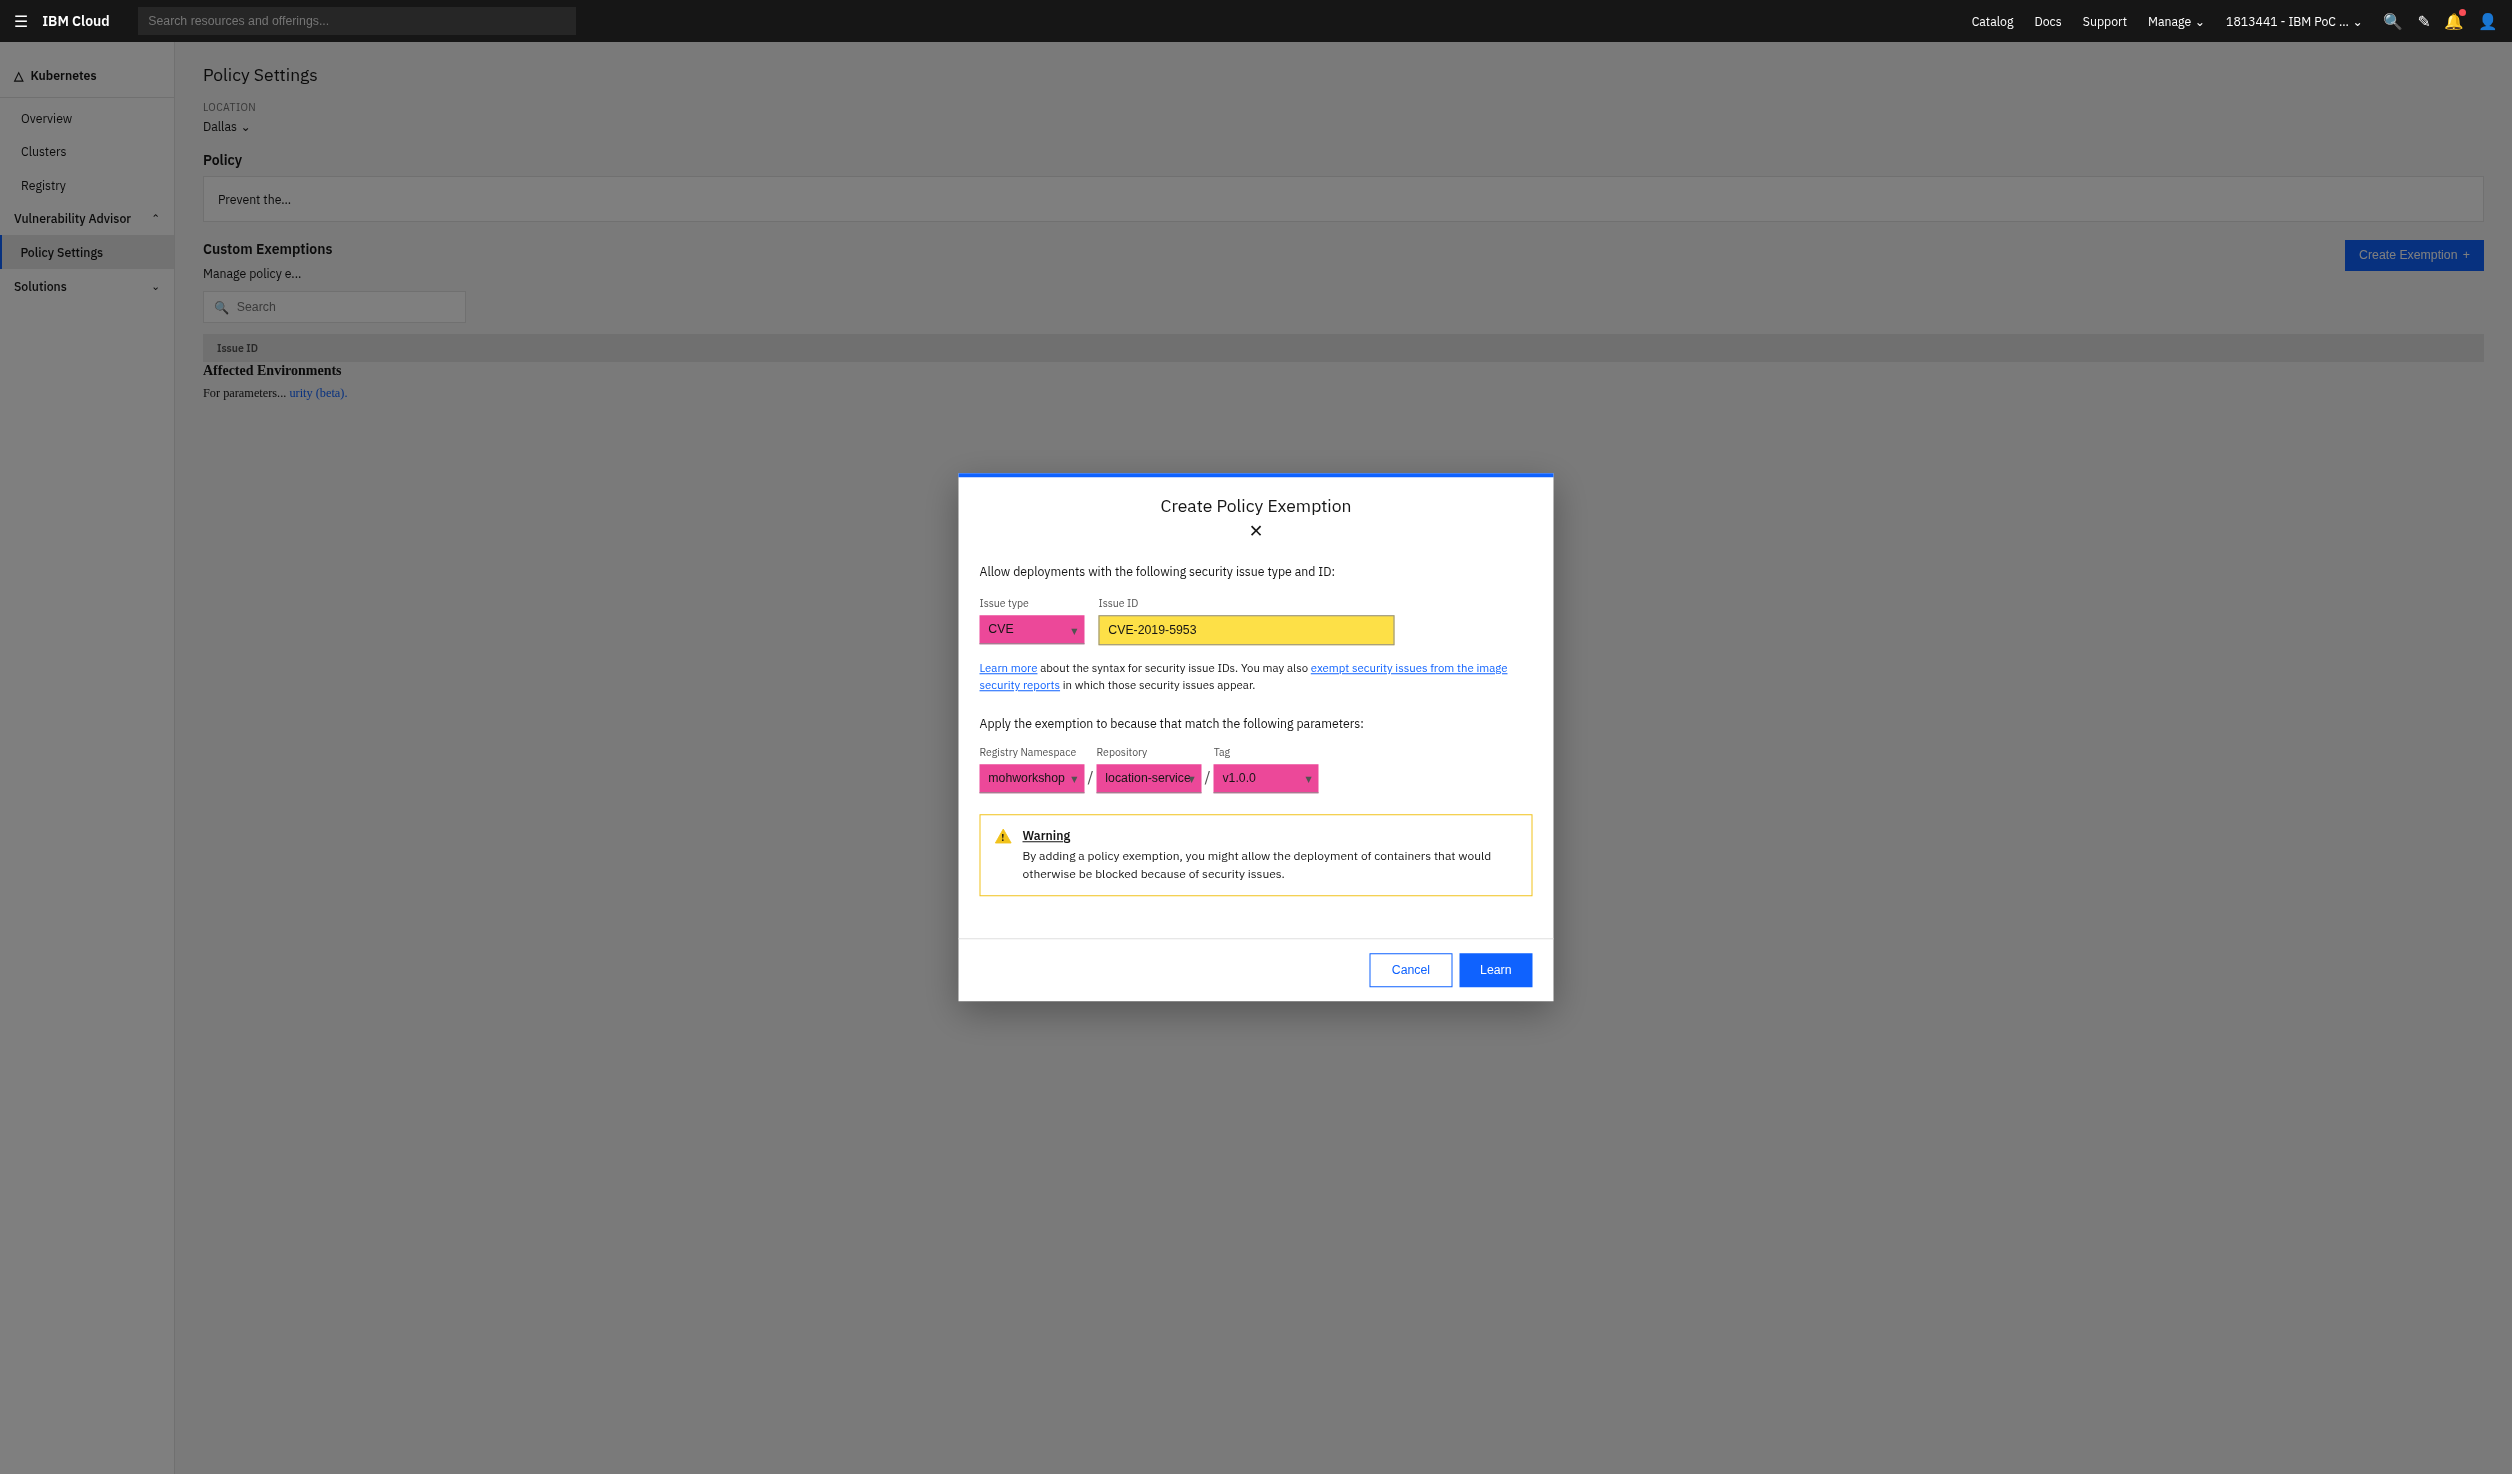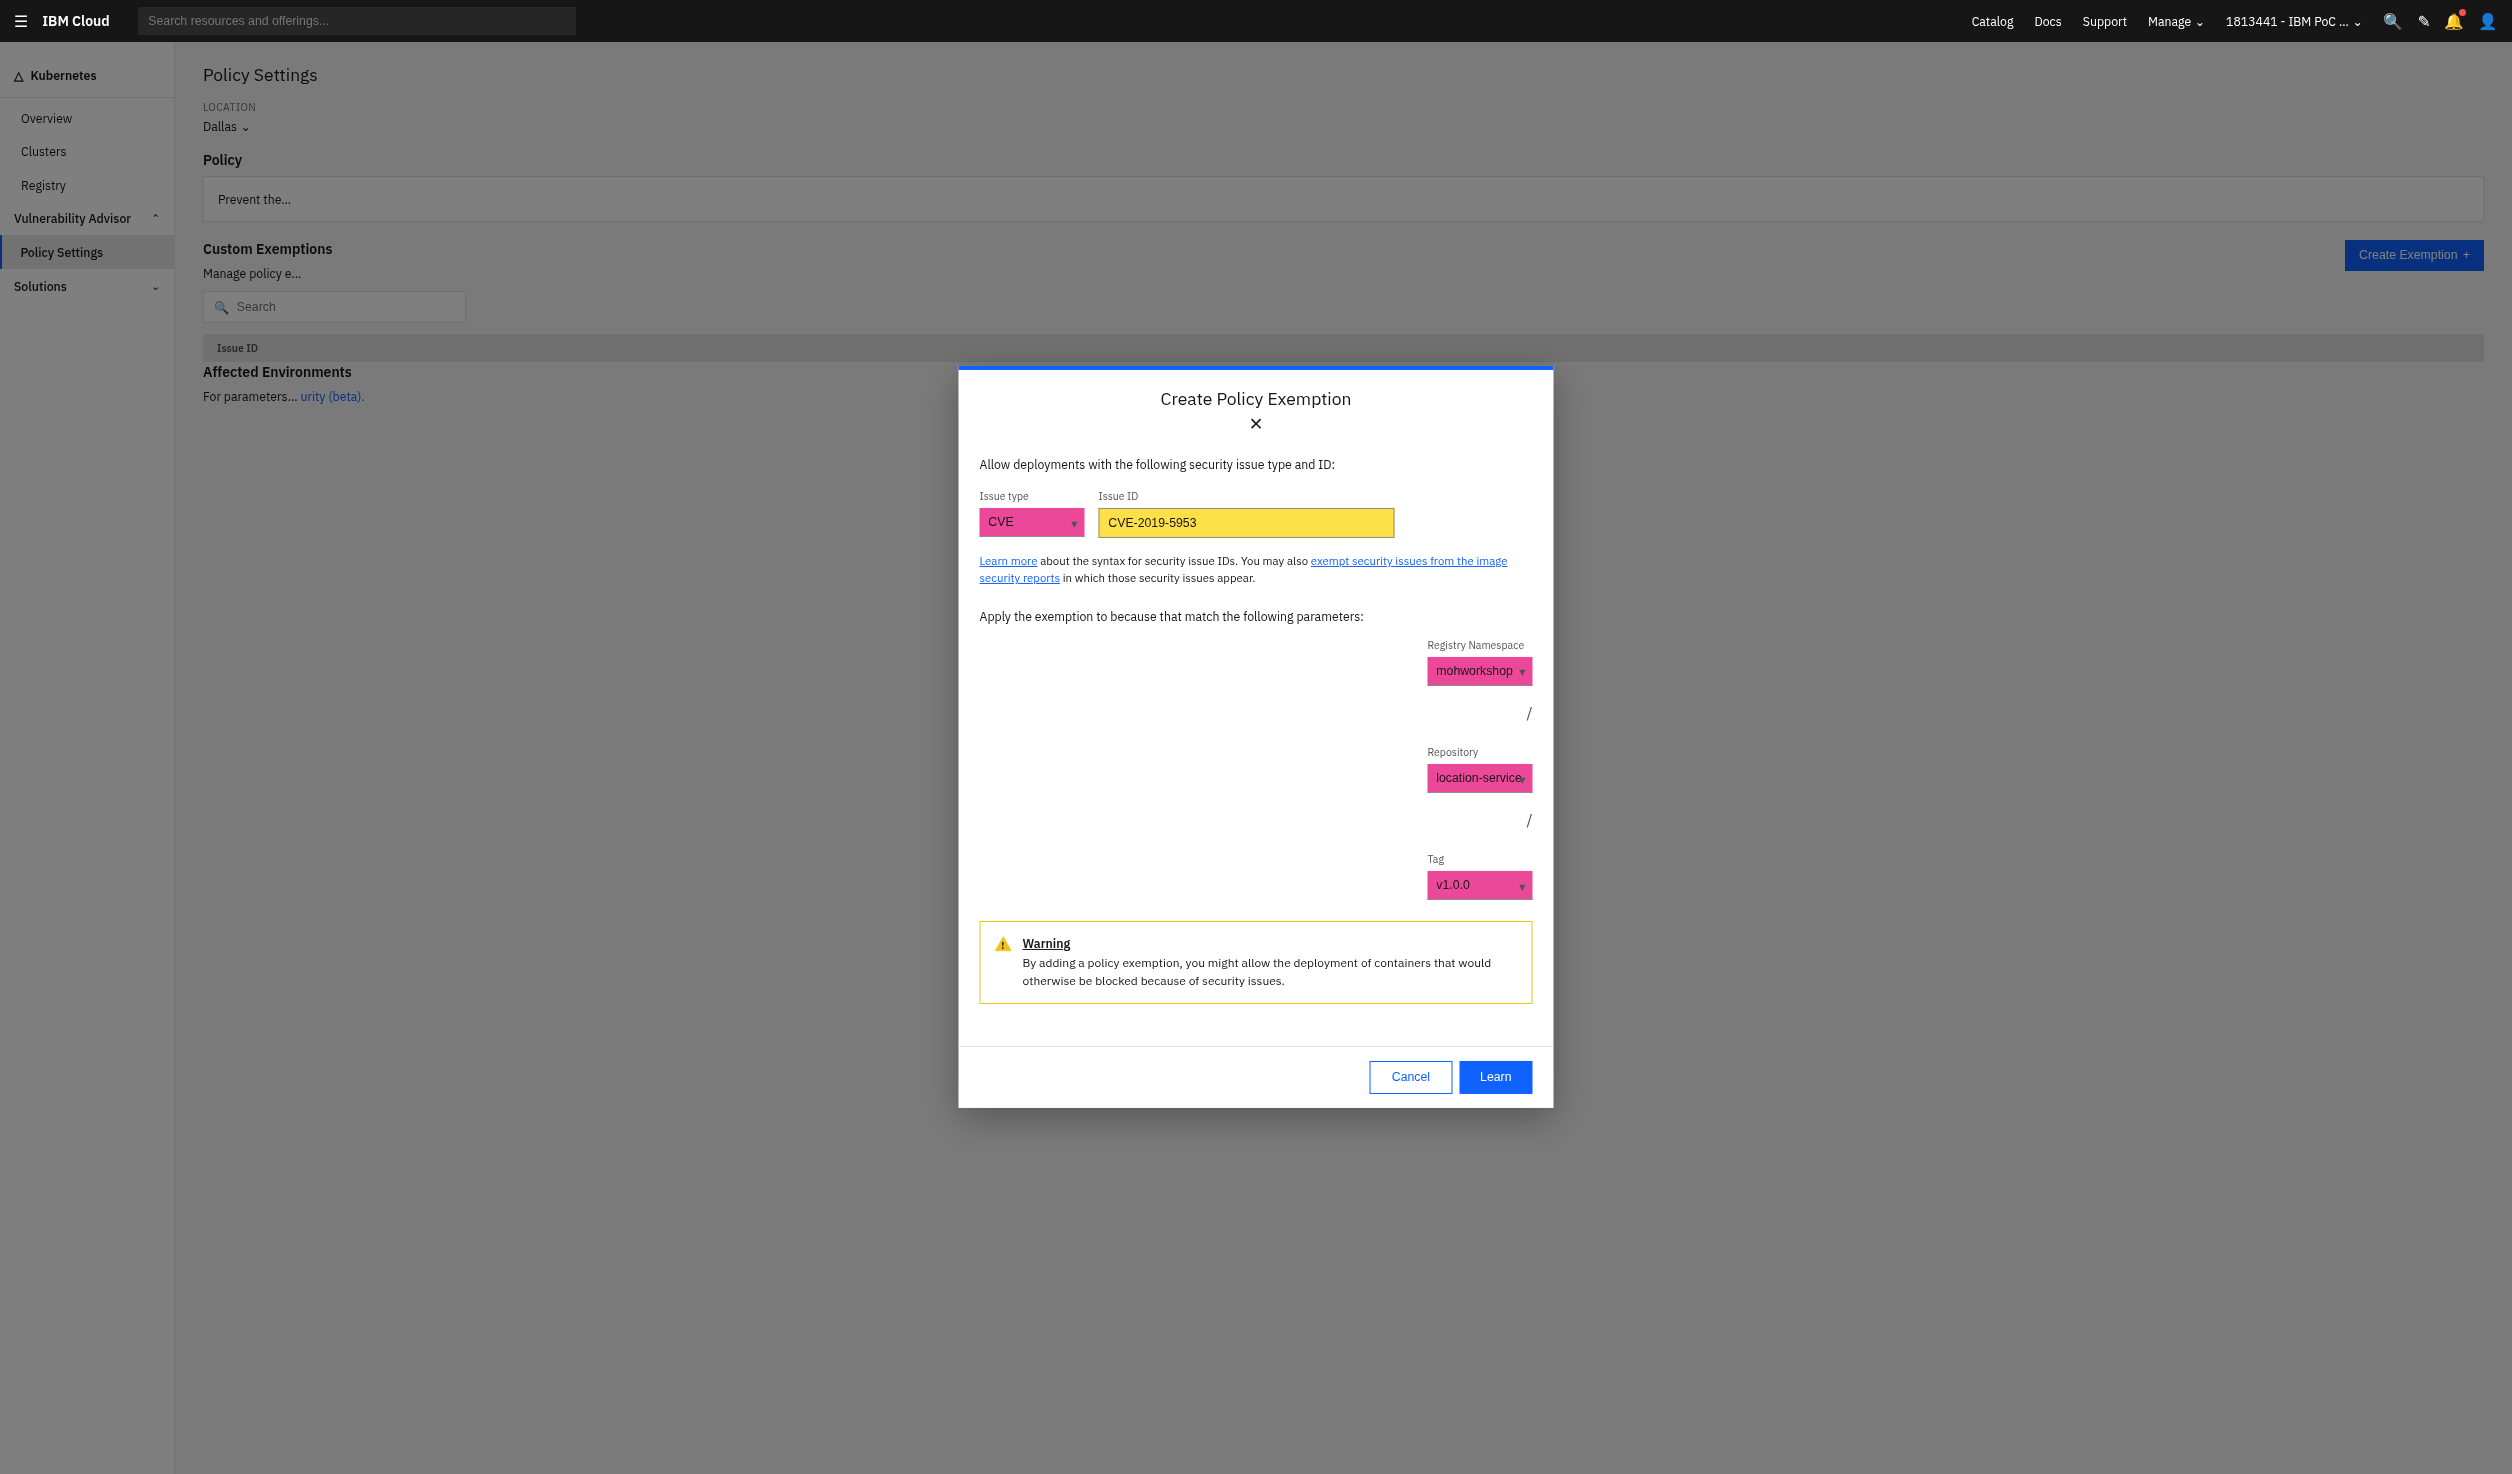--- a/index.html
+++ b/index.html
@@ -319,23 +319,22 @@
       cursor: pointer;
     }
     .params-subtitle {
       font-size: 12.3px;
       color: #161616;
       margin-bottom: 14px;
     }
     .params-row {
       display: flex;
       align-items: flex-end;
-      gap: 16px;
+      gap: 3px;
       margin-bottom: 21px;
-      flex-direction: column;
     }
     .slash-divider {
       font-size: 15.8px;
       color: #525252;
       padding-bottom: 7px;
     }
     .warning-box {
       display: flex;
       align-items: flex-start;
       gap: 10.5px;
@@ -480,21 +479,21 @@
       </div>
       <div class="search-bar">
         <span>🔍</span>
         <input type="text" placeholder="Search" style="">
       </div>
       <div class="table-header">
         <span>Issue ID</span>
       </div>
     </div>
 
-    <div style="">
+    <div style="font-family:Liberation Serif, serif;">
       <div class="section-title">Affected Environments</div>
       <div>
         <span>For parameters...</span>
         <a style="color:#0f62fe;">urity (beta).</a>
       </div>
     </div>
   </main>
 </div>
 
 <div class="overlay"></div>

